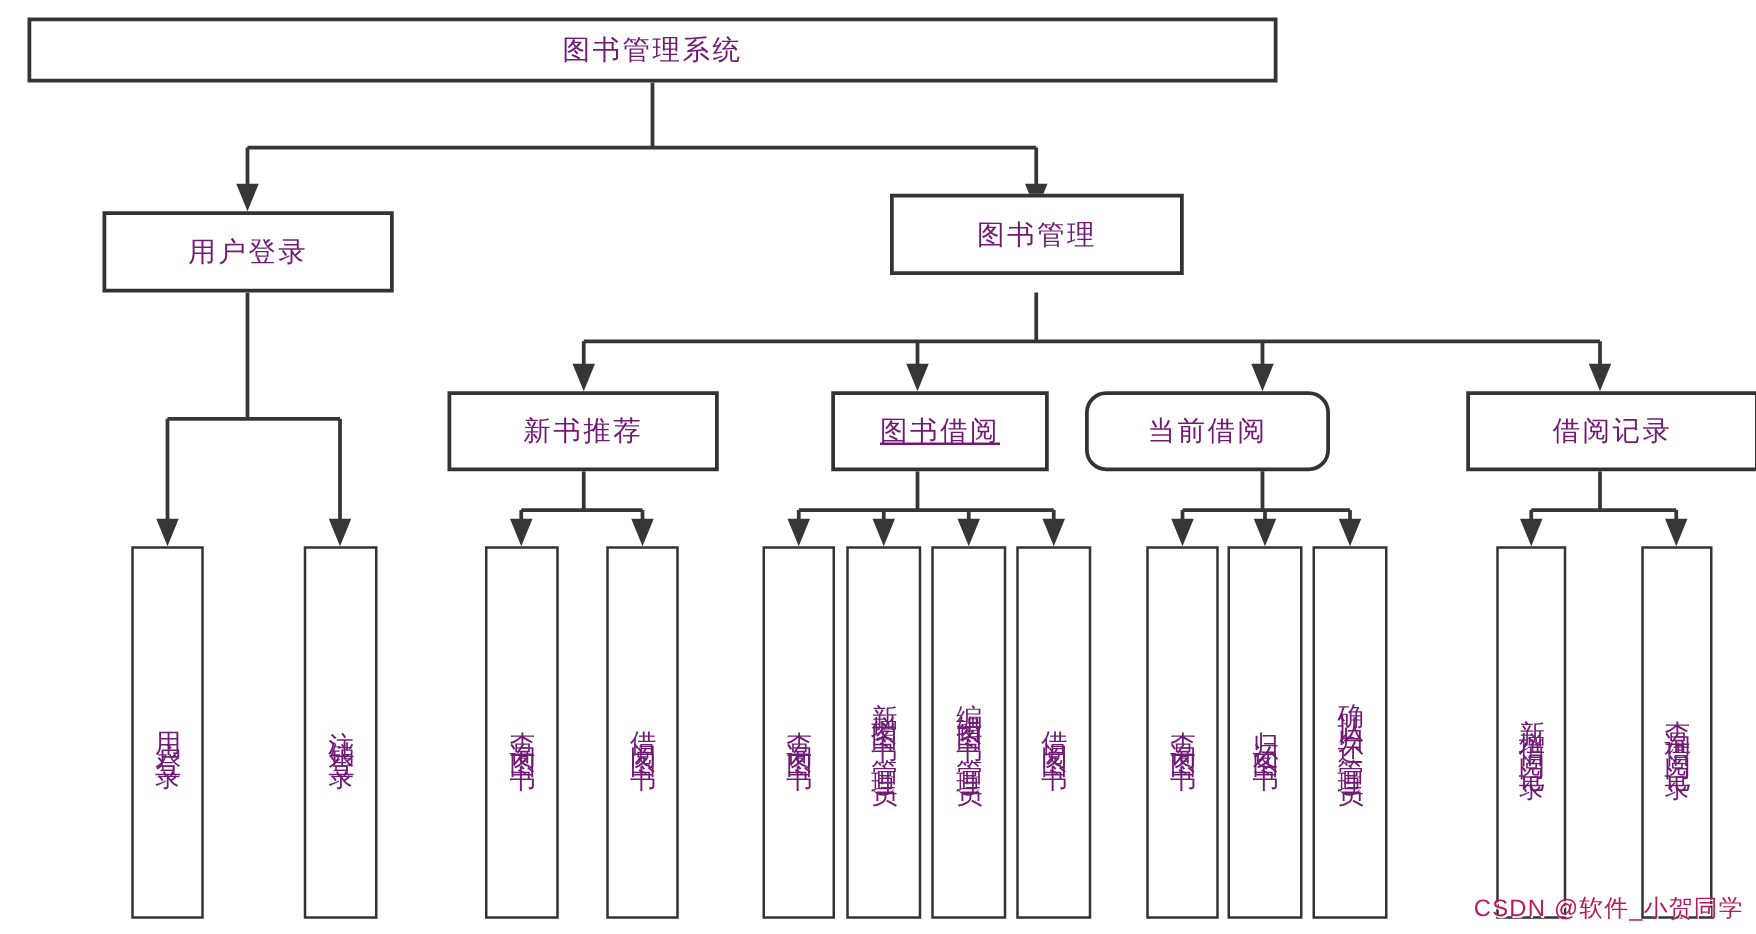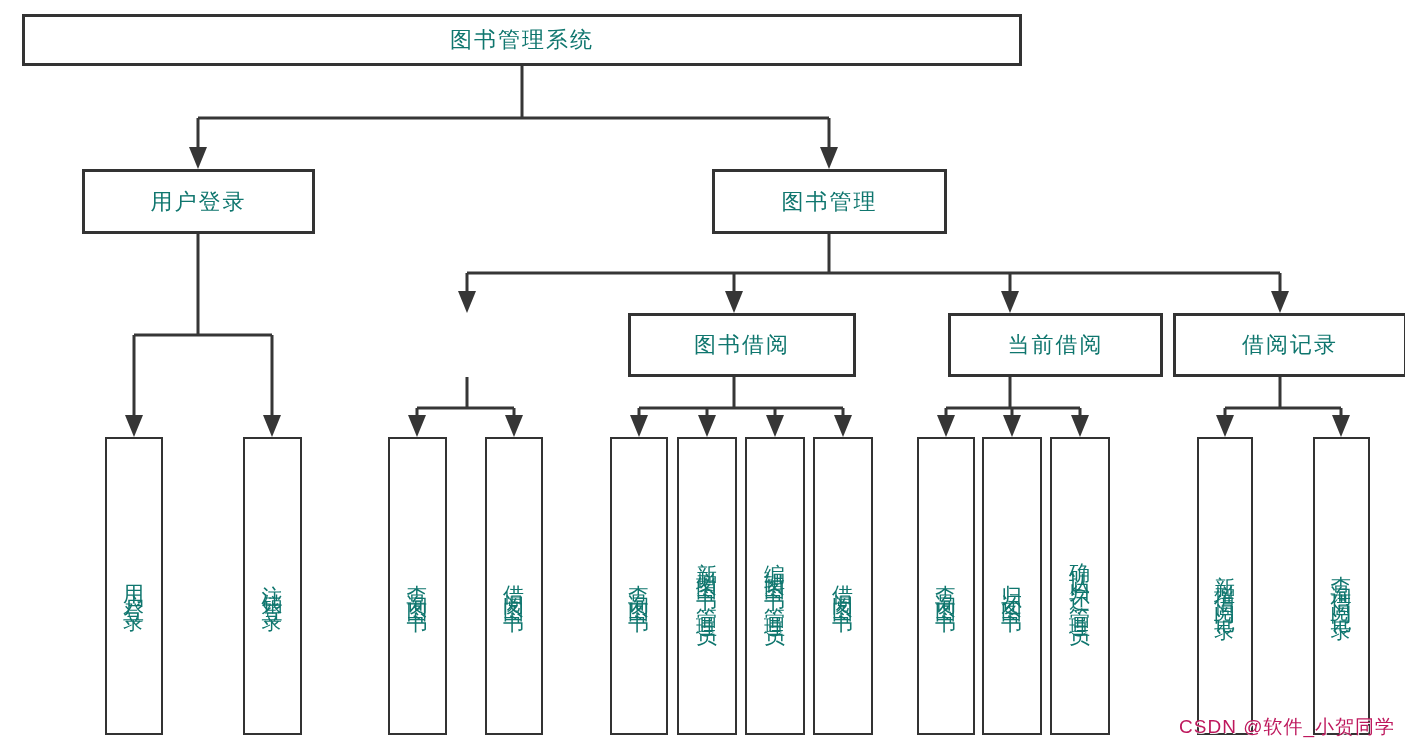--- a/index.html
+++ b/index.html
@@ -22,45 +22,45 @@
     height: 747px;
   }
   .box {
     position: absolute;
     box-sizing: border-box;
     background: #ffffff;
     border: 3px solid #333333;
     display: flex;
     align-items: center;
     justify-content: center;
-    color: #0f766e;
+    color: #701a75;
   }
   .hlabel {
     font-size: 22px;
     letter-spacing: 2px;
     white-space: nowrap;
   }
   .leaf {
     top: 437px;
     height: 298px;
     border-width: 2px;
   }
   .vlabel {
     writing-mode: vertical-rl;
     font-size: 21px;
     letter-spacing: 9px;
     line-height: 1;
     white-space: nowrap;
   }
   .root-box   { left: 22px;   top: 14px;  width: 1000px; height: 52px; }
   .l2-a       { left: 82px;   top: 169px; width: 233px;  height: 65px; }
-  .l2-b       { left: 712px;  top: 169px; width: 235px;  height: 65px; }
+  .l2-b       { left: 712px;  top: 155px; width: 235px;  height: 65px; }
   .l3-a       { left: 358px;  top: 313px; width: 217px;  height: 64px; }
-  .l3-b       { left: 628px;  top: 313px; width: 228px;  height: 64px; }
-  .l3-c       { left: 948px;  top: 313px; width: 215px;  height: 64px; }
+  .l3-b       { left: 665px;  top: 313px; width: 174px;  height: 64px; text-decoration: underline; }
+  .l3-c       { left: 868px;  top: 313px; width: 196px;  height: 64px; border-radius: 17px; }
   .l3-d       { left: 1173px; top: 313px; width: 234px;  height: 64px; }
   .leaf-1  { left: 105px;  width: 58px; }
   .leaf-2  { left: 243px;  width: 59px; }
   .leaf-3  { left: 388px;  width: 59px; }
   .leaf-4  { left: 485px;  width: 58px; }
   .leaf-5  { left: 610px;  width: 58px; }
   .leaf-6  { left: 677px;  width: 60px; }
   .leaf-7  { left: 745px;  width: 60px; }
   .leaf-8  { left: 813px;  width: 60px; }
   .leaf-9  { left: 917px;  width: 58px; }
@@ -128,20 +128,23 @@
     <span class="hlabel">图书管理系统</span>
   </div>
 
   <div class="box l2-a">
     <span class="hlabel">用户登录</span>
   </div>
   <div class="box l2-b">
     <span class="hlabel">图书管理</span>
   </div>
 
+  <div class="box l3-a">
+    <span class="hlabel">新书推荐</span>
+  </div>
   <div class="box l3-b">
     <span class="hlabel">图书借阅</span>
   </div>
   <div class="box l3-c">
     <span class="hlabel">当前借阅</span>
   </div>
   <div class="box l3-d">
     <span class="hlabel">借阅记录</span>
   </div>
 

